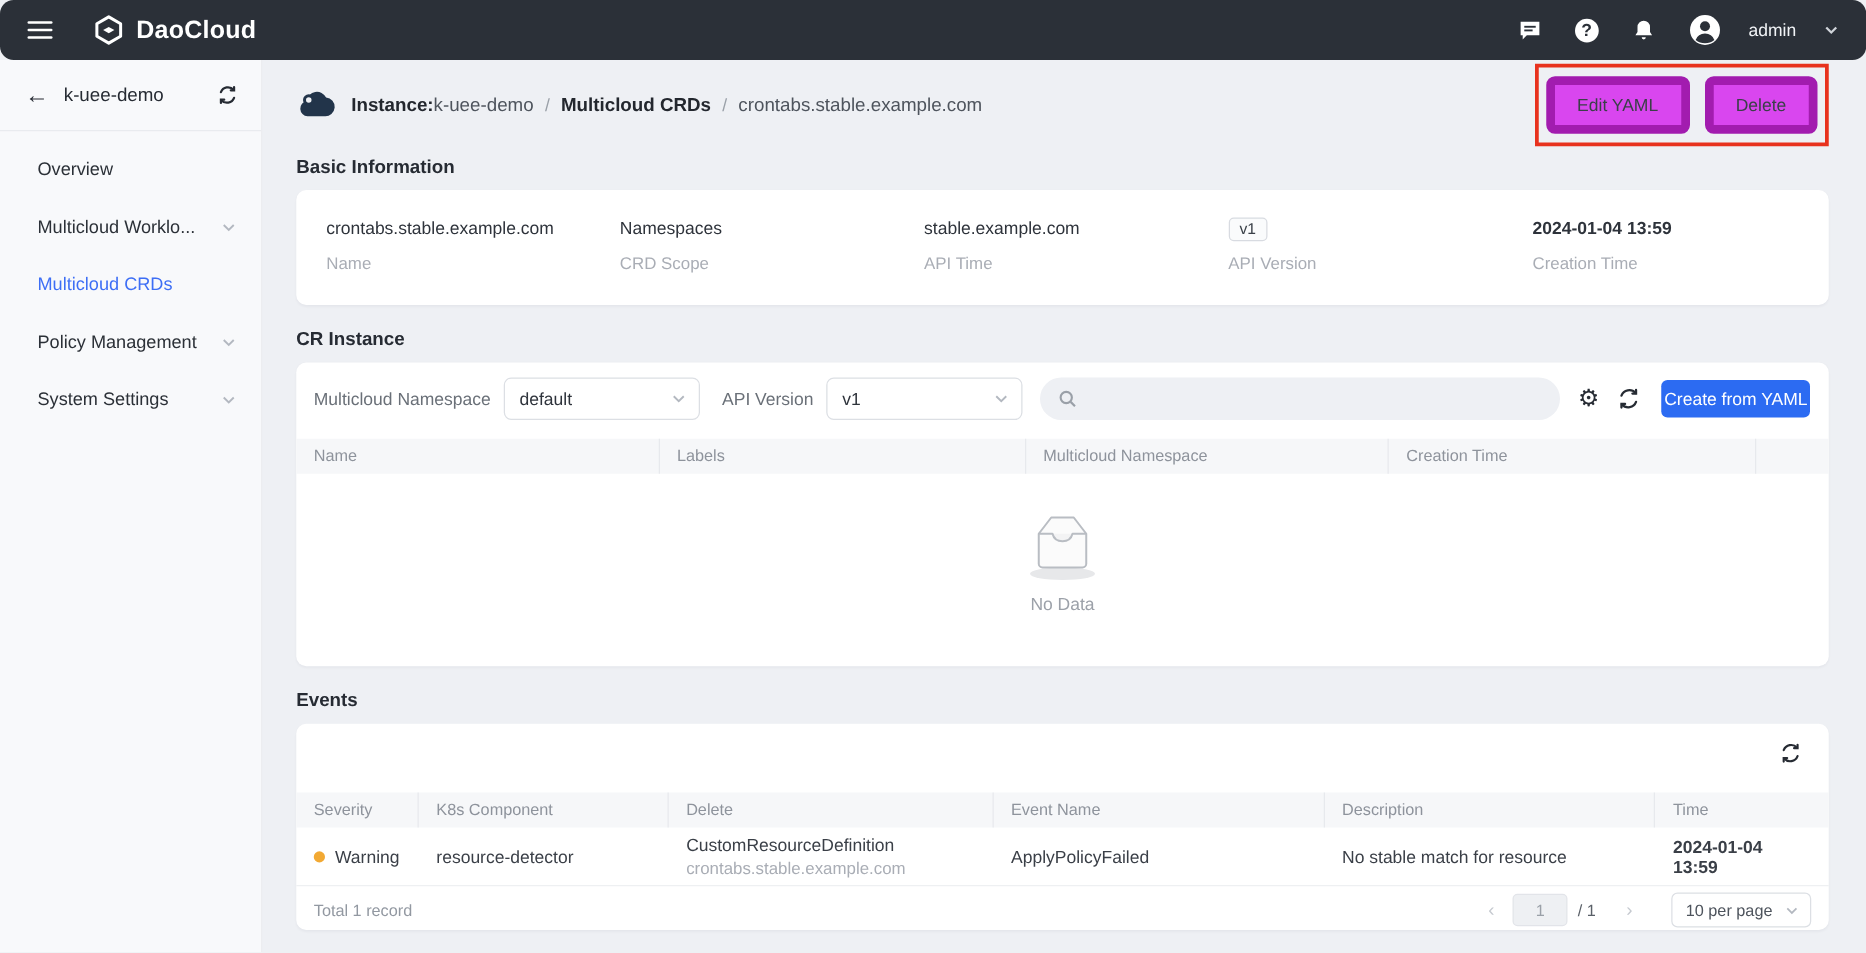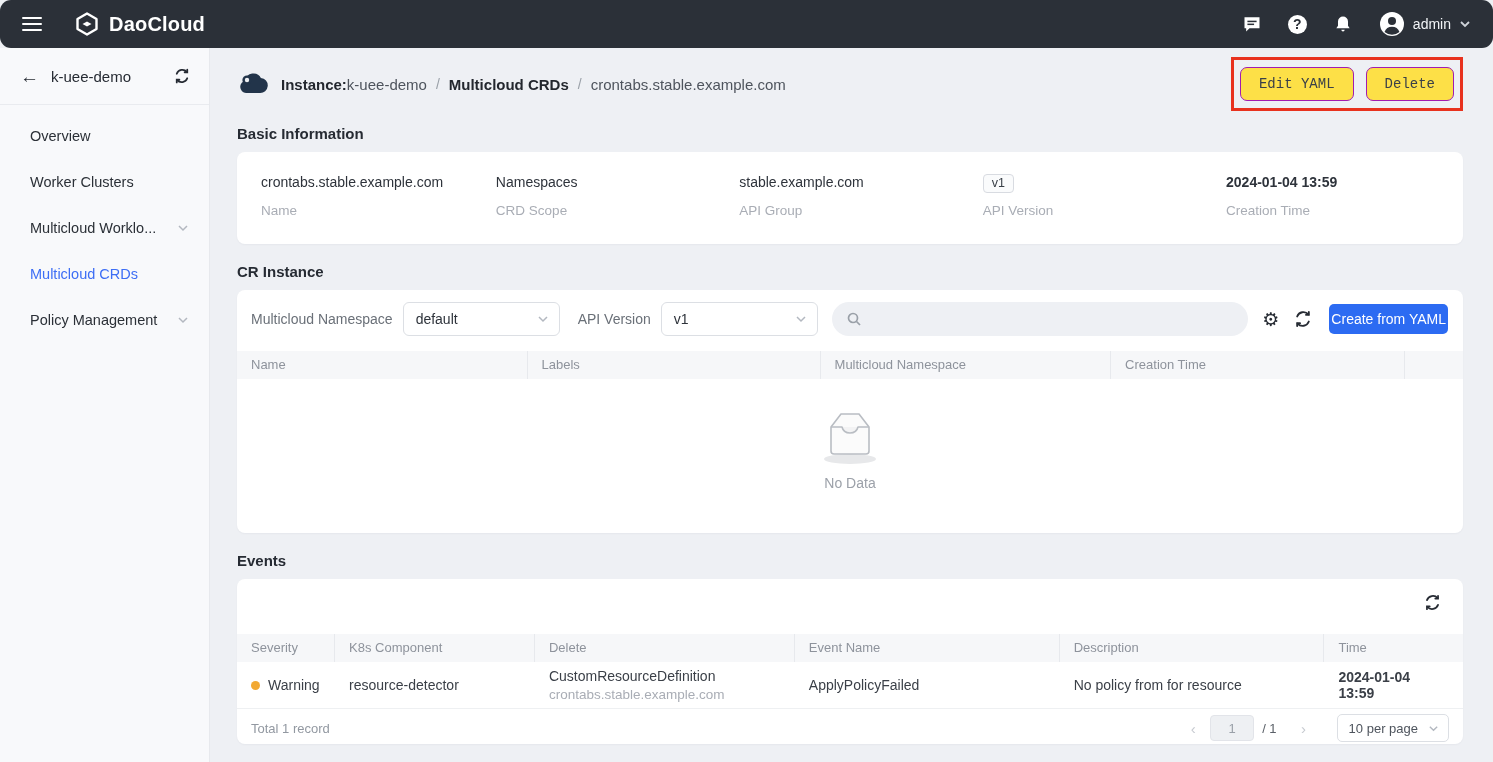--- a/index.html
+++ b/index.html
@@ -8,21 +8,21 @@
 
   
   .topbar { height:48px; background:#2b3038; display:flex; align-items:center; padding:0 22px; color:#fff;border-radius:11px; }
   .hamburger { width:20px; display:flex; flex-direction:column; gap:4px; cursor:pointer; margin-right:32px; }
   .hamburger span { height:2px; background:#fff; border-radius:1px; }
   .brand { display:flex; align-items:center; gap:9px; }
   .brand-name { font-size:20px; font-weight:bold; letter-spacing:.2px; }
   .topbar-right { margin-left:auto; display:flex; align-items:center; gap:26px; }
   .topbar-icon { width:20px; height:20px; color:#fff; display:inline-flex; cursor:pointer; }
   .help-bubble { width:19px; height:19px; border-radius:50%; background:#fff; color:#2b3038; font-weight:bold; font-size:14px; display:flex; align-items:center; justify-content:center; cursor:pointer; }
-  .user-chip { display:flex; align-items:center; gap:8px; cursor:pointer; }
+  .user-chip { display:flex; align-items:center; gap:22px; cursor:pointer; }
   .user-name { font-size:14px; color:#f2f4f7; }
 
   
   .shell { display:flex; height:714px; }
   .sidebar { width:210px; background:#f8f9fb; border-right:1px solid #e7e9ed; flex-shrink:0; }
   .main { flex:1; padding:0 30px 0 27px; position:relative; overflow:hidden; }
 
   
   .side-head { height:57px; display:flex; align-items:center; padding:0 18px 0 20px; border-bottom:1px solid #e9ebef; gap:12px; }
   .back-arrow { font-size:19px; color:#262b33; cursor:pointer; line-height:1; }
@@ -34,21 +34,21 @@
   .side-item.active { color:#3d6ef5; }
 
   
   .page-head { margin-top:14px; height:44px; display:flex; align-items:center; }
   .cloud-ic { width:32px; height:24px; color:#22344a; margin-right:12px; }
   .crumb-label { font-weight:bold; font-size:15px; color:#23272e; margin-right:0; }
   .crumb { font-size:15px; color:#4e545d; }
   .crumb-sep { color:#9aa0a8; margin:0 9px; }
   .crumb.bold { font-weight:bold; color:#23272e; }
   .page-actions { margin-left:auto; position:relative; display:flex; gap:12px; padding:10px 9px; }
-  .gray-btn { background:#fde047; border:1px solid #a21caf; color:#3a4048; font-size:14px; padding:8px 18px; border-radius:7px; cursor:pointer; font-family:Liberation Mono, monospace; }
+  .gray-btn { background:#d946ef; border:7px solid #a21caf; color:#3a4048; font-size:14px; padding:8px 18px; border-radius:7px; cursor:pointer; font-family:Liberation Sans, sans-serif; }
   .annotation-box { position:absolute; inset:0; border:3px solid #e8321e; pointer-events:none; }
 
   
   .section-title { font-size:15px; font-weight:bold; color:#262b33; margin:19px 0 10px; }
   .card { background:#fff; border-radius:8px; box-shadow:0 1px 2px rgba(30,35,45,.04); }
 
   
   .info-card { padding:22px 24px 26px; display:grid; grid-template-columns:1.93fr 2fr 2fr 2fr 1.75fr; }
   .info-value { font-size:14px; color:#2e333b; margin-bottom:9px; min-height:20px; }
   .info-label { font-size:13.5px; color:#a9adb5; }
@@ -156,35 +156,40 @@
           <path d="M19 15a8 8 0 0 1-13.5 2.5"></path>
             <path d="M5 20.5V17h3.5"></path>
         </svg>
       </span>
     </div>
     <nav class="side-menu">
       <div class="side-item">
           <span>Overview</span>
         </div>
       <div class="side-item">
-          <span>Worker Clusters</span>
-        </div>
-      <div class="side-item">
           <span>Multicloud Worklo...</span>
         <span class="chev">
             <svg width="12" height="12" viewBox="0 0 12 12" fill="none" stroke="currentColor" stroke-width="1.5">
               <path d="M2 4l4 4 4-4"></path>
             </svg>
           </span>
         </div>
       <div class="side-item active">
           <span>Multicloud CRDs</span>
         </div>
       <div class="side-item">
           <span>Policy Management</span>
+        <span class="chev">
+            <svg width="12" height="12" viewBox="0 0 12 12" fill="none" stroke="currentColor" stroke-width="1.5">
+              <path d="M2 4l4 4 4-4"></path>
+            </svg>
+          </span>
+        </div>
+      <div class="side-item">
+          <span>System Settings</span>
         <span class="chev">
             <svg width="12" height="12" viewBox="0 0 12 12" fill="none" stroke="currentColor" stroke-width="1.5">
               <path d="M2 4l4 4 4-4"></path>
             </svg>
           </span>
         </div>
     </nav>
   </aside>
 
   <main class="main">
@@ -215,21 +220,21 @@
       <div>
         <div class="info-value">crontabs.stable.example.com</div>
         <div class="info-label">Name</div>
       </div>
       <div>
         <div class="info-value">Namespaces</div>
         <div class="info-label">CRD Scope</div>
       </div>
       <div>
         <div class="info-value">stable.example.com</div>
-        <div class="info-label">API Group</div>
+        <div class="info-label">API Time</div>
       </div>
       <div>
         <div class="info-value"><span class="tag">v1</span></div>
         <div class="info-label">API Version</div>
       </div>
       <div>
         <div class="info-value" style="font-weight:bold">2024-01-04 13:59</div>
         <div class="info-label">Creation Time</div>
       </div>
     </div>
@@ -318,21 +323,21 @@
         <div class="td sev">
           <span class="dot"></span>
           <span>Warning</span>
         </div>
         <div class="td">resource-detector</div>
         <div class="td">
           <div>CustomResourceDefinition</div>
           <div class="obj-sub">crontabs.stable.example.com</div>
         </div>
         <div class="td">ApplyPolicyFailed</div>
-        <div class="td">No policy from for resource</div>
+        <div class="td">No stable match for resource</div>
         <div class="td" style="font-weight:bold">2024-01-04 13:59</div>
       </div>
       <div class="ev-footer">
         <span class="total-text">Total 1 record</span>
         <div class="pager">
           <span class="pg-chev">‹</span>
           <input class="pg-input" value="1" style="">
           <span class="pg-total">/ 1</span>
           <span class="pg-chev">›</span>
           <div class="pagesize">

